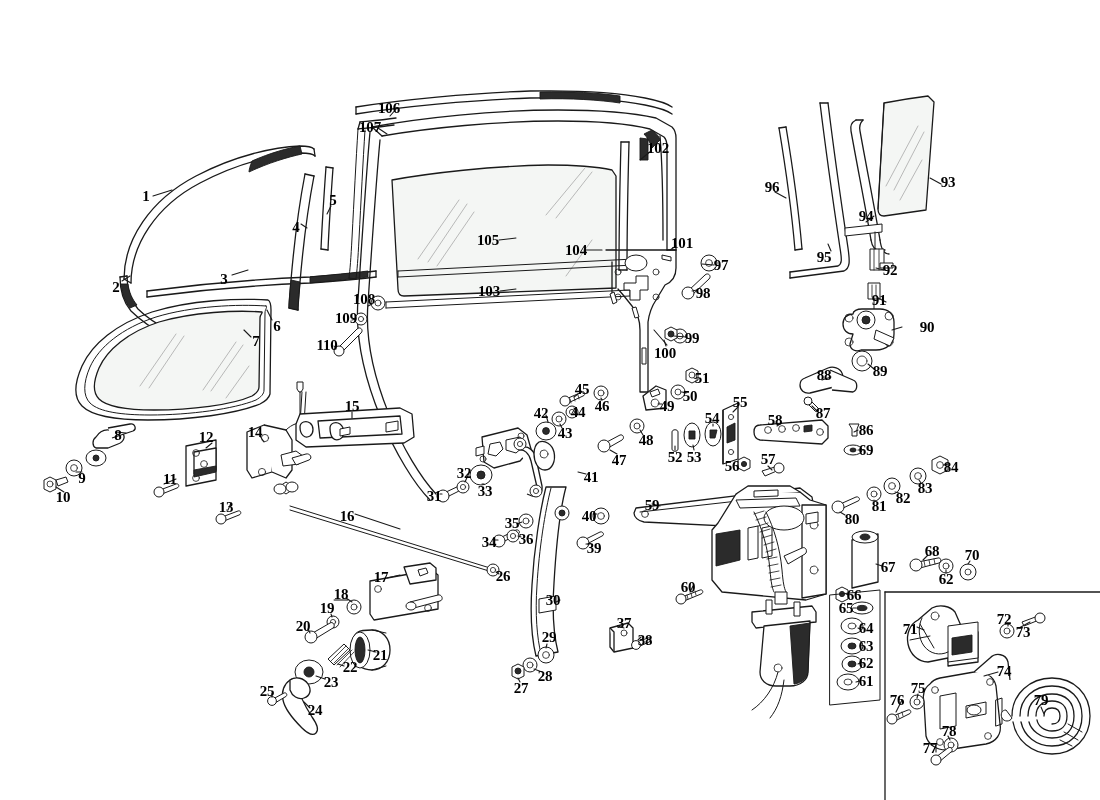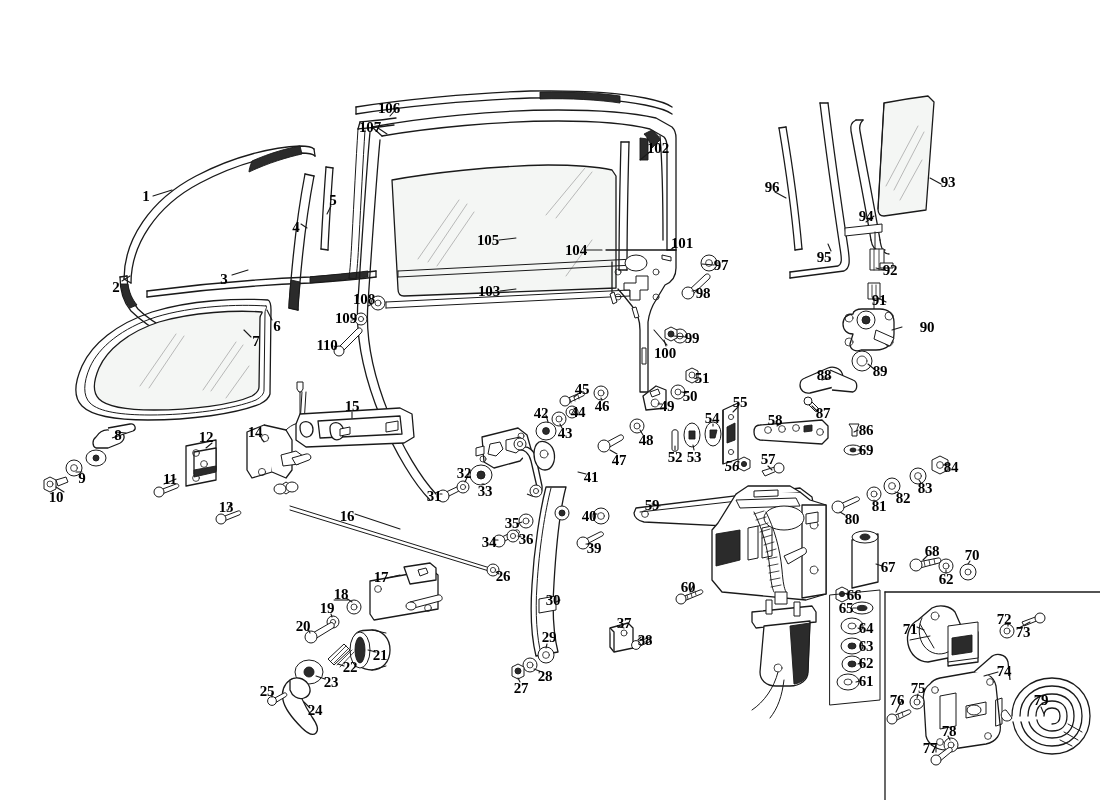--- a/index.html
+++ b/index.html
@@ -834,21 +834,21 @@
   <div id="callout-layer">
       <div class="callout" style="left: 146px; top: 196px;">1</div>
       <div class="callout" style="left: 116px; top: 287px;">2</div>
       <div class="callout" style="left: 224px; top: 279px;">3</div>
       <div class="callout" style="left: 296px; top: 227px;">4</div>
       <div class="callout" style="left: 333px; top: 200px;">5</div>
       <div class="callout" style="left: 277px; top: 326px;">6</div>
       <div class="callout" style="left: 256px; top: 341px;">7</div>
       <div class="callout" style="left: 118px; top: 435px;">8</div>
       <div class="callout" style="left: 82px; top: 478px;">9</div>
-      <div class="callout" style="left: 56px; top: 497px;">10</div>
+      <div class="callout" style="left: 63px; top: 497px;">10</div>
       <div class="callout" style="left: 170px; top: 479px;">11</div>
       <div class="callout" style="left: 206px; top: 437px;">12</div>
       <div class="callout" style="left: 226px; top: 507px;">13</div>
       <div class="callout" style="left: 255px; top: 432px;">14</div>
       <div class="callout" style="left: 352px; top: 406px;">15</div>
       <div class="callout" style="left: 347px; top: 516px;">16</div>
       <div class="callout" style="left: 381px; top: 577px;">17</div>
       <div class="callout" style="left: 341px; top: 594px; text-decoration: underline;">18</div>
       <div class="callout" style="left: 327px; top: 608px;">19</div>
       <div class="callout" style="left: 303px; top: 626px;">20</div>
@@ -880,21 +880,21 @@
       <div class="callout" style="left: 602px; top: 406px;">46</div>
       <div class="callout" style="left: 619px; top: 460px;">47</div>
       <div class="callout" style="left: 646px; top: 440px;">48</div>
       <div class="callout" style="left: 667px; top: 406px;">49</div>
       <div class="callout" style="left: 690px; top: 396px;">50</div>
       <div class="callout" style="left: 702px; top: 378px;">51</div>
       <div class="callout" style="left: 675px; top: 457px;">52</div>
       <div class="callout" style="left: 694px; top: 457px;">53</div>
       <div class="callout" style="left: 712px; top: 418px;">54</div>
       <div class="callout" style="left: 740px; top: 402px;">55</div>
-      <div class="callout" style="left: 732px; top: 466px; font-style: italic;">56</div>
+      <div class="callout" style="left: 732px; top: 466px;">56</div>
       <div class="callout" style="left: 768px; top: 459px;">57</div>
       <div class="callout" style="left: 775px; top: 420px; font-family: Liberation Serif, serif;">58</div>
       <div class="callout" style="left: 652px; top: 505px;">59</div>
       <div class="callout" style="left: 688px; top: 587px;">60</div>
       <div class="callout" style="left: 866px; top: 681px;">61</div>
       <div class="callout" style="left: 866px; top: 663px;">62</div>
       <div class="callout" style="left: 866px; top: 646px;">63</div>
       <div class="callout" style="left: 866px; top: 628px;">64</div>
       <div class="callout" style="left: 846px; top: 608px;">65</div>
       <div class="callout" style="left: 854px; top: 595px;">66</div>

